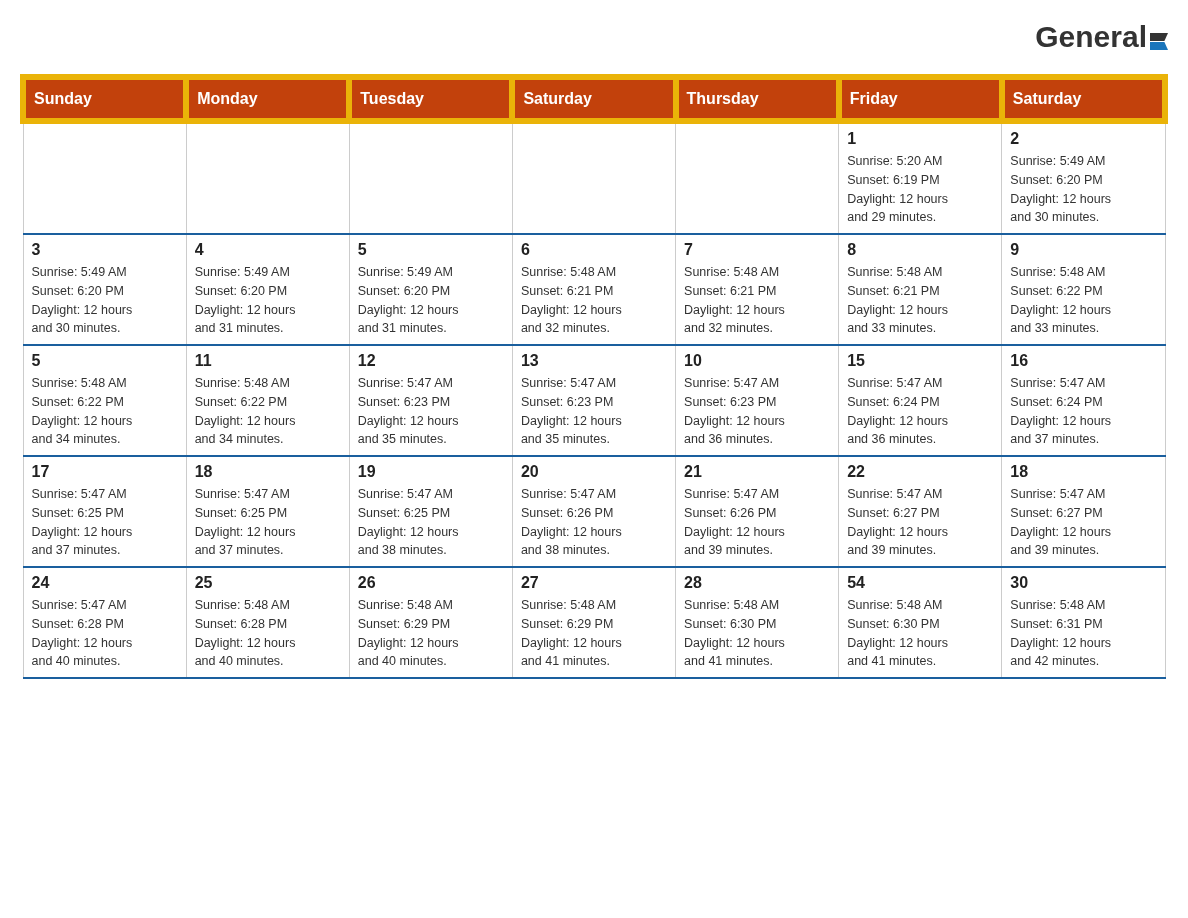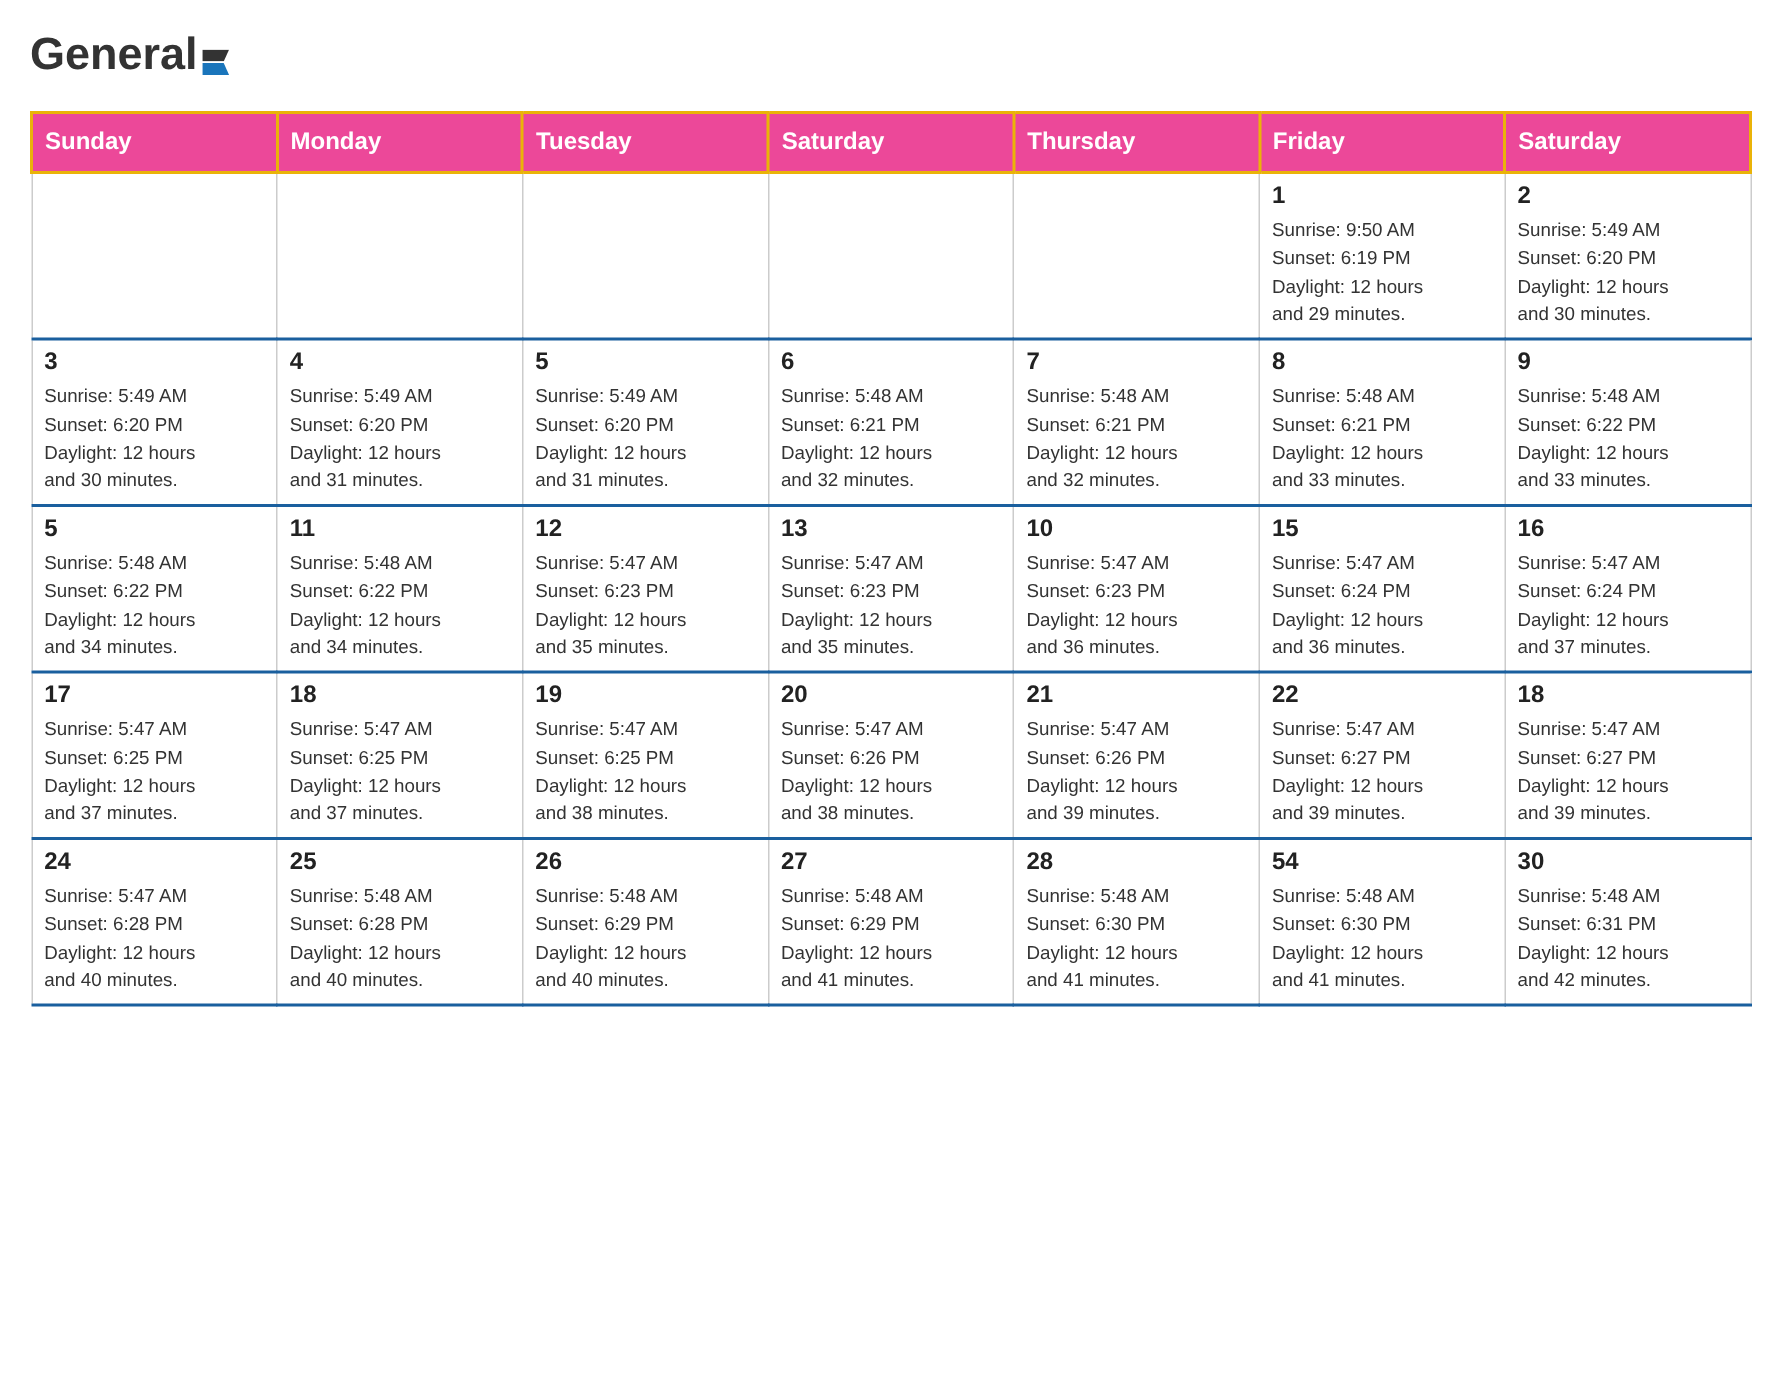--- a/index.html
+++ b/index.html
@@ -5,21 +5,21 @@
     * { box-sizing: border-box; margin: 0; padding: 0; }
     body {
       font-family: Arial, sans-serif;
       background: #fff;
       padding: 20px;
       width: 1188px;
       min-height: 918px;
     }
     .header-area {
       display: flex;
-      justify-content: flex-start;
+      justify-content: flex-end;
       align-items: flex-start;
       margin-bottom: 20px;
     }
     .title-area {
       text-align: right;
     }
     .month-title {
       font-size: 52px;
       font-weight: bold;
       color: #222;
@@ -29,27 +29,27 @@
       font-size: 20px;
       color: #555;
       margin-top: 4px;
     }
     .calendar-table {
       width: 100%;
       border-collapse: collapse;
       border: 1px solid #999;
     }
     .calendar-table th {
-      background-color: #ec4899;
+      background-color: #c2410c;
       color: #fff;
       padding: 10px 8px;
       font-size: 16px;
       font-weight: bold;
       text-align: left;
-      border: 2px solid #eab308;
+      border: 6px solid #eab308;
     }
     .calendar-table td {
       vertical-align: top;
       padding: 6px 8px;
       border: 1px solid #ccc;
       width: 14.28%;
       min-height: 100px;
       font-size: 13px;
       color: #333;
       background: #fff;
@@ -147,21 +147,21 @@
   </thead>
   <tbody id="calendar-body">
   <tr>
         <td class="empty-cell"></td>
         <td class="empty-cell"></td>
         <td class="empty-cell"></td>
         <td class="empty-cell"></td>
         <td class="empty-cell"></td>
         <td>
           <span class="day-number">1</span>
-          <div class="day-info" style="white-space: pre-line;">Sunrise: 9:50 AM
+          <div class="day-info" style="white-space: pre-line;">Sunrise: 5:20 AM
 Sunset: 6:19 PM
 Daylight: 12 hours
 and 29 minutes.</div>
         </td>
         <td>
           <span class="day-number">2</span>
           <div class="day-info" style="white-space: pre-line;">Sunrise: 5:49 AM
 Sunset: 6:20 PM
 Daylight: 12 hours
 and 30 minutes.</div>

